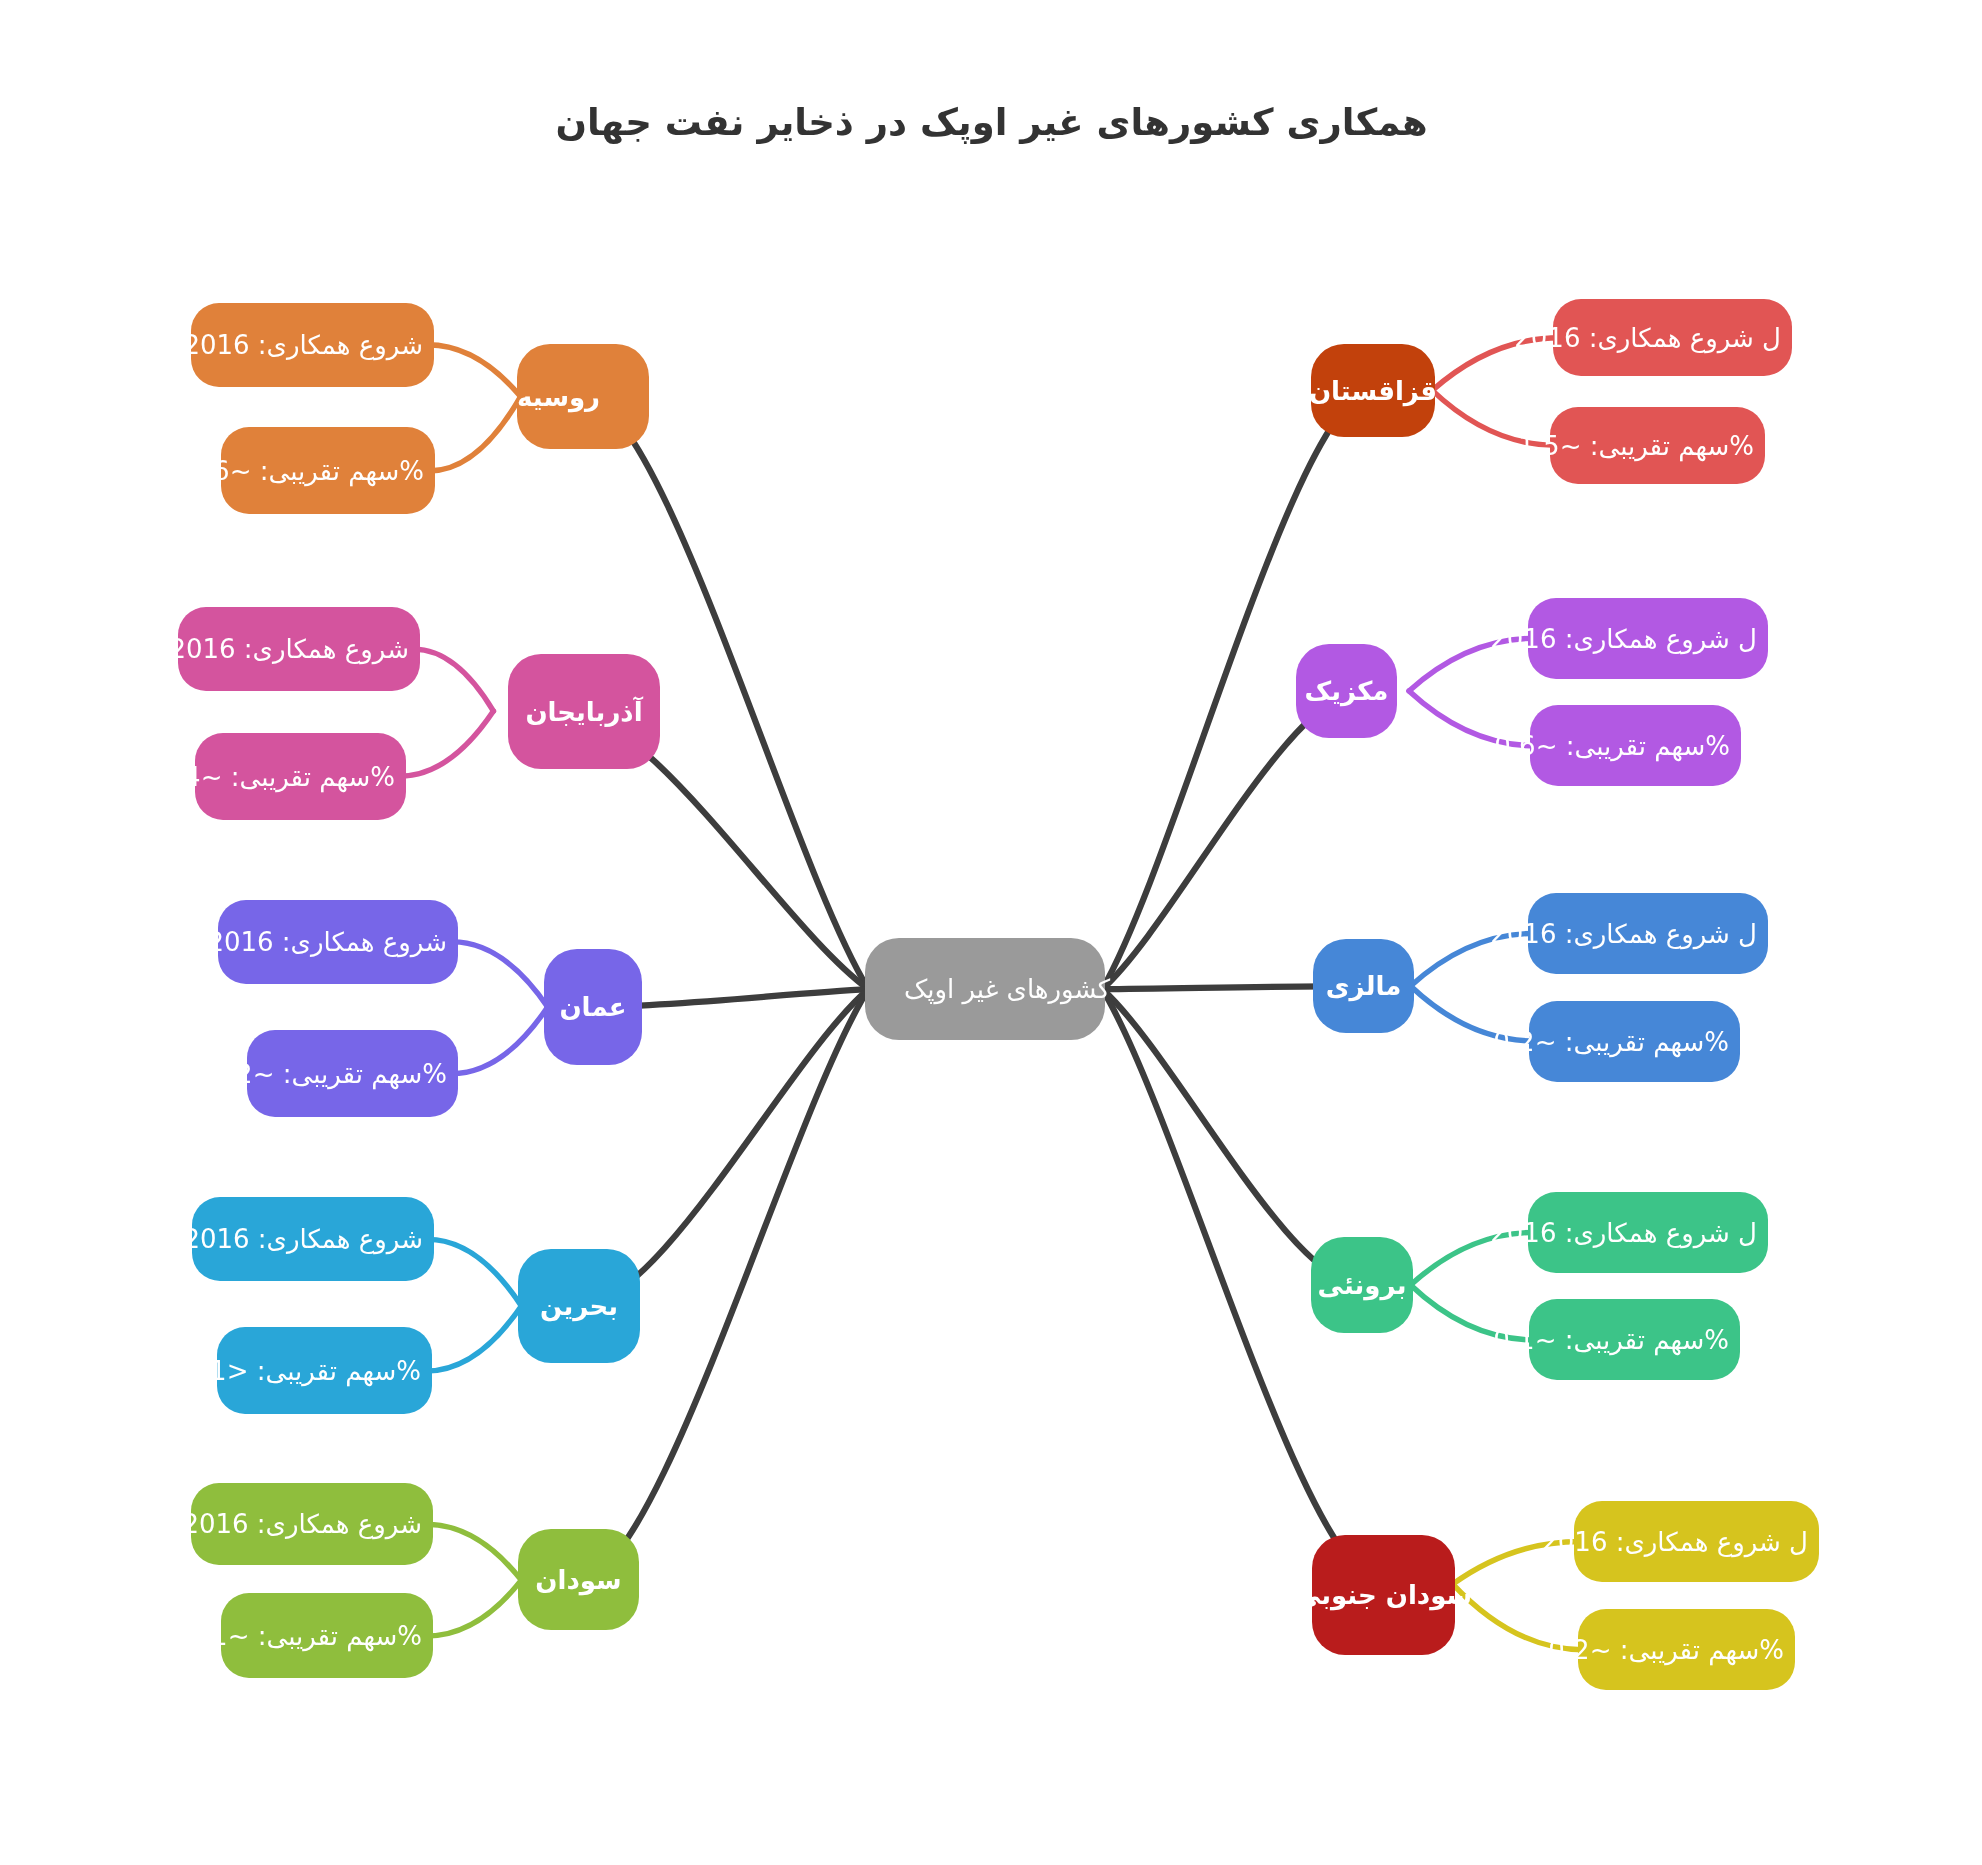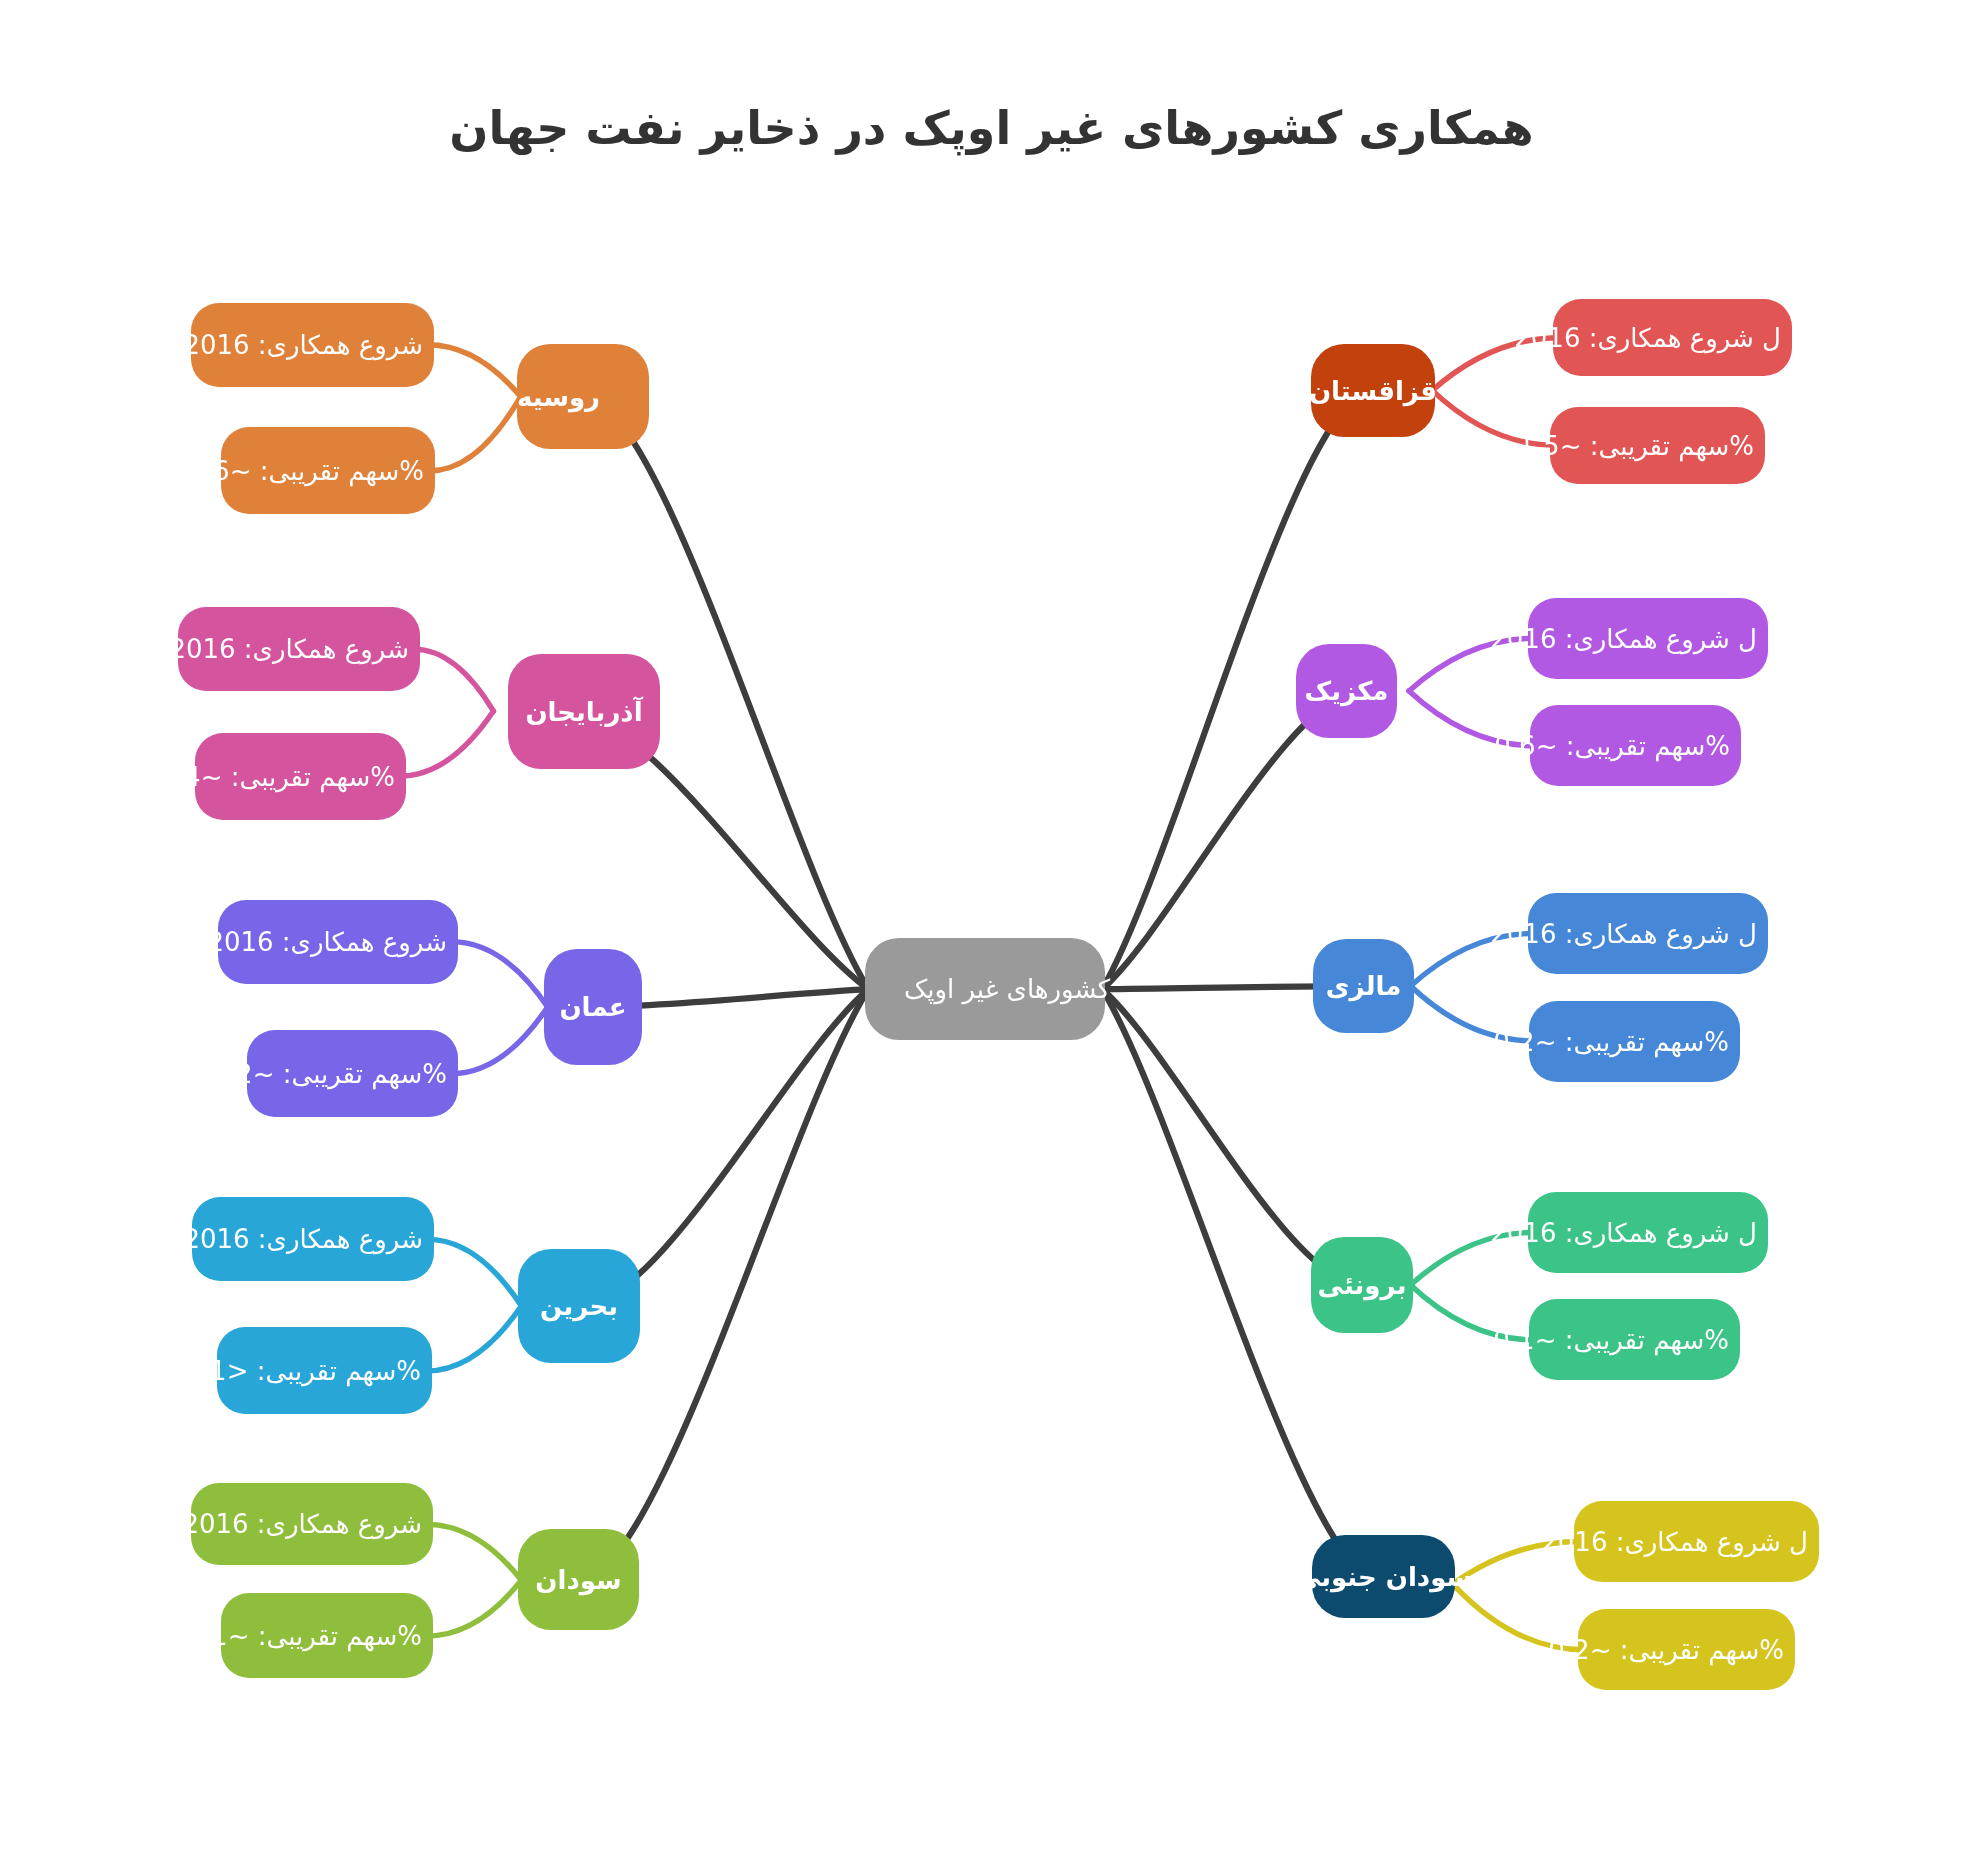--- a/index.html
+++ b/index.html
@@ -1,19 +1,19 @@
 <!DOCTYPE html>
 <html lang="fa" style="font-size:12.4px"><head>
 <meta charset="utf-8">
 <style>
   html,body{margin:0;padding:0;background:#ffffff;}
   body{width:1983px;height:1866px;position:relative;overflow:hidden;
        font-family:"DejaVu Sans",sans-serif;}
   .title{position:absolute;left:0;right:0;top:101px;text-align:center;
-         font-size:46px;font-weight:bold;color:#333333;direction:rtl;}
+         font-size:37px;font-weight:bold;color:#333333;direction:rtl;}
   #edges{position:absolute;left:0;top:0;z-index:0;}
   .node{position:absolute;z-index:1;display:flex;align-items:center;
         color:#ffffff;white-space:nowrap;direction:rtl;box-sizing:border-box;}
   .country-node{justify-content:center;font-weight:bold;font-size:26px;border-radius:33px;}
   .leaf-node{justify-content:flex-start;font-size:26px;border-radius:28px;padding:0 11px 0 7.7px;}
   .center-node{justify-content:center;font-size:26px;border-radius:34px;}
 </style>
 </head>
 <body>
 
@@ -136,17 +136,17 @@
     </div>
     <div class="node country-node" style="left: 1311px; top: 1237px; width: 102px; height: 96px; background: rgb(60, 196, 136);">
       <span>برونئی</span>
     </div>
     <div class="node leaf-node" style="left: 1574px; top: 1501px; width: 245px; height: 81px; background: rgb(214, 196, 30);">
       <span>ل شروع همکاری: 2016</span>
     </div>
     <div class="node leaf-node" style="left: 1578px; top: 1609px; width: 217px; height: 81px; background: rgb(214, 196, 30);">
       <span>%سهم تقریبی: ~0.2</span>
     </div>
-    <div class="node country-node" style="left: 1312px; top: 1535px; width: 143px; height: 83px; background: #0c4a6e;">
+    <div class="node country-node" style="left: 1312px; top: 1535px; width: 143px; height: 120px; background: #b91c1c;">
       <span>سودان جنوبی</span>
     </div>
   </div>
 
 
 </body></html>

